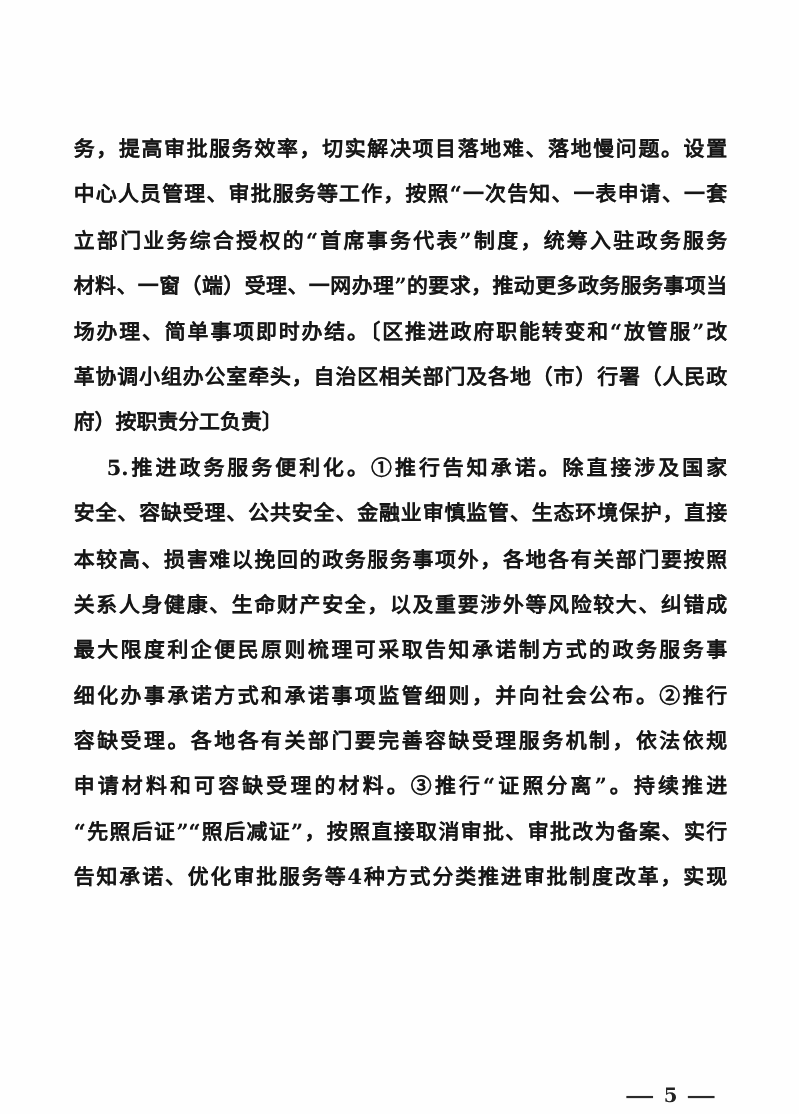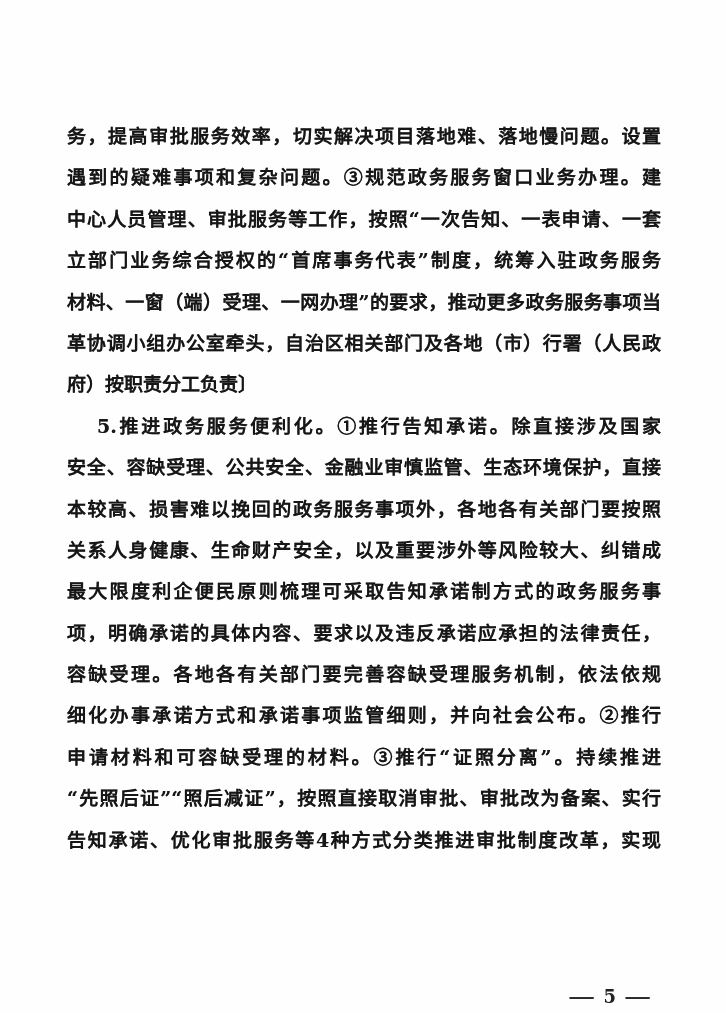--- a/index.html
+++ b/index.html
@@ -64,34 +64,33 @@
     line-height: 1;
     color: #222;
   }
 </style>
 </head>
 <body>
 
 <div class="page">
   <div class="doc-body">
       <div class="text-line fill">务，提高审批服务效率，切实解决项目落地难、落地慢问题。设置</div>
-      <div class="text-line fill">遇到的疑难事项和复杂问题。③规范政务服务窗口业务办理。建</div>
       <div class="text-line fill">中心人员管理、审批服务等工作，按照“一次告知、一表申请、一套</div>
       <div class="text-line fill">立部门业务综合授权的“首席事务代表”制度，统筹入驻政务服务</div>
       <div class="text-line fill">材料、一窗（端）受理、一网办理”的要求，推动更多政务服务事项当</div>
+      <div class="text-line fill">场办理、简单事项即时办结。〔区推进政府职能转变和“放管服”改</div>
       <div class="text-line fill">革协调小组办公室牵头，自治区相关部门及各地（市）行署（人民政</div>
       <div class="text-line">府）按职责分工负责〕</div>
       <div class="text-line fill indent">5.推进政务服务便利化。①推行告知承诺。除直接涉及国家</div>
       <div class="text-line fill">安全、容缺受理、公共安全、金融业审慎监管、生态环境保护，直接</div>
       <div class="text-line fill">本较高、损害难以挽回的政务服务事项外，各地各有关部门要按照</div>
       <div class="text-line fill">关系人身健康、生命财产安全，以及重要涉外等风险较大、纠错成</div>
       <div class="text-line fill">最大限度利企便民原则梳理可采取告知承诺制方式的政务服务事</div>
-      <div class="text-line fill">项，明确承诺的具体内容、要求以及违反承诺应承担的法律责任，</div>
+      <div class="text-line fill">细化办事承诺方式和承诺事项监管细则，并向社会公布。②推行</div>
       <div class="text-line fill">容缺受理。各地各有关部门要完善容缺受理服务机制，依法依规</div>
-      <div class="text-line fill">细化办事承诺方式和承诺事项监管细则，并向社会公布。②推行</div>
       <div class="text-line fill">申请材料和可容缺受理的材料。③推行“证照分离”。持续推进</div>
       <div class="text-line fill">“先照后证”“照后减证”，按照直接取消审批、审批改为备案、实行</div>
       <div class="text-line fill">告知承诺、优化审批服务等4种方式分类推进审批制度改革，实现</div>
     </div>
   <div class="footer">
     <span class="dash">—</span>
     <span class="pagenum">5</span>
     <span class="dash">—</span>
   </div>
 </div>

